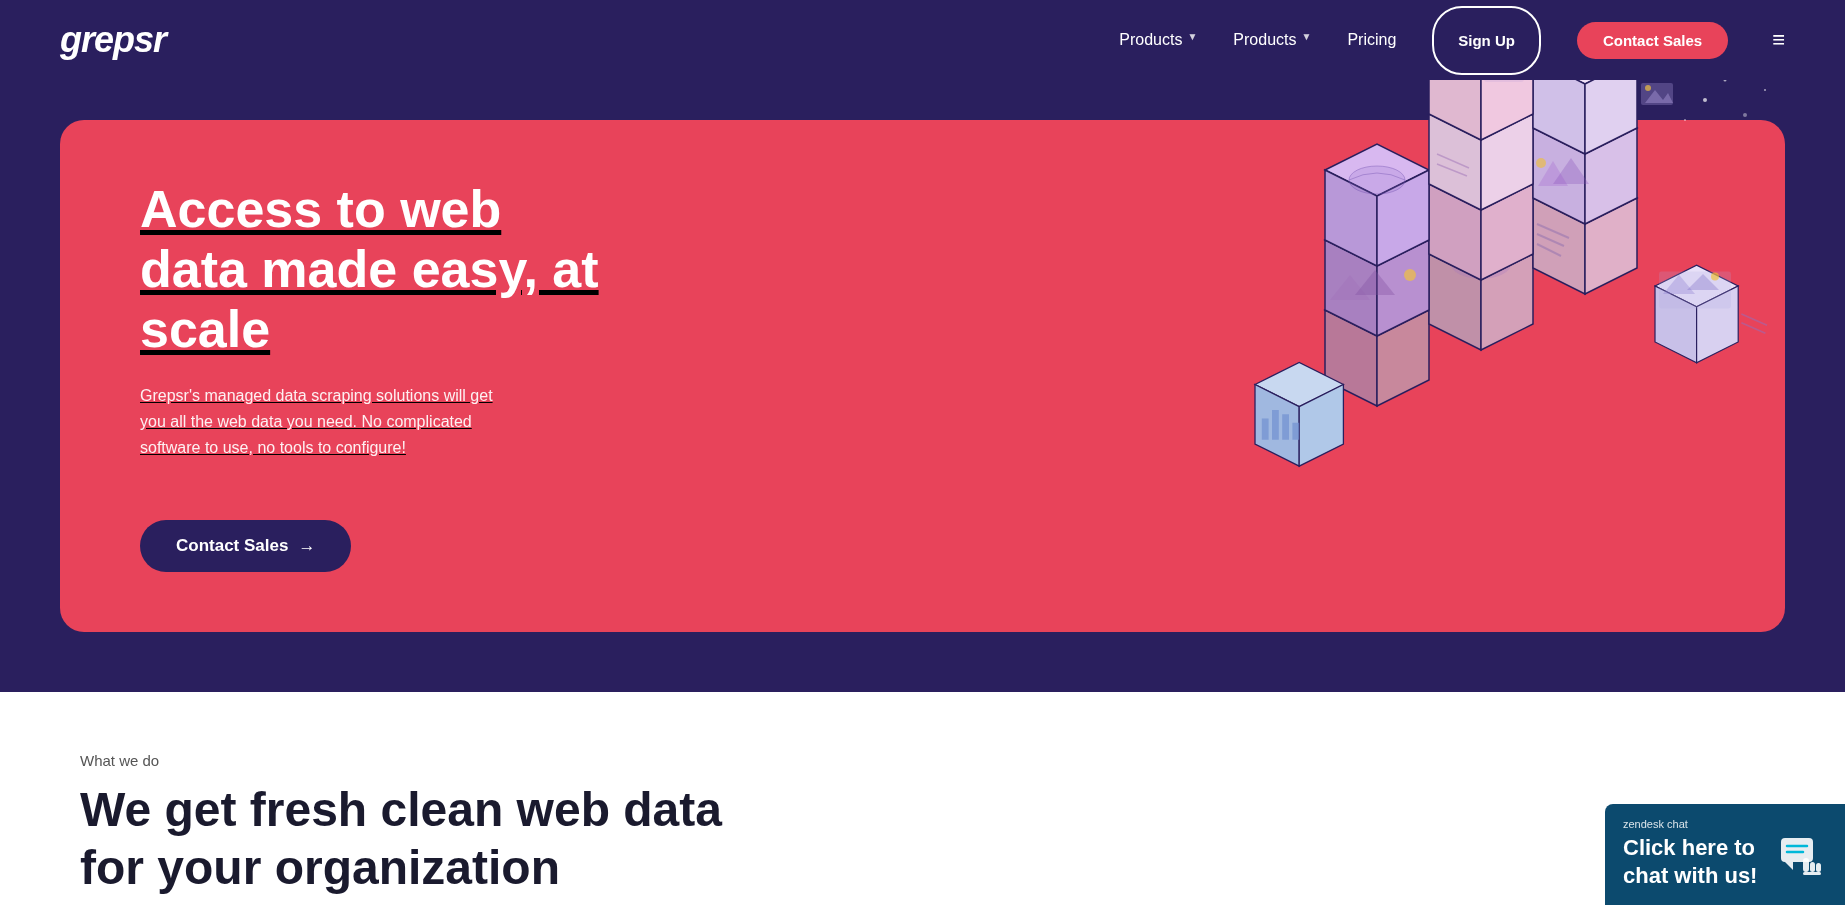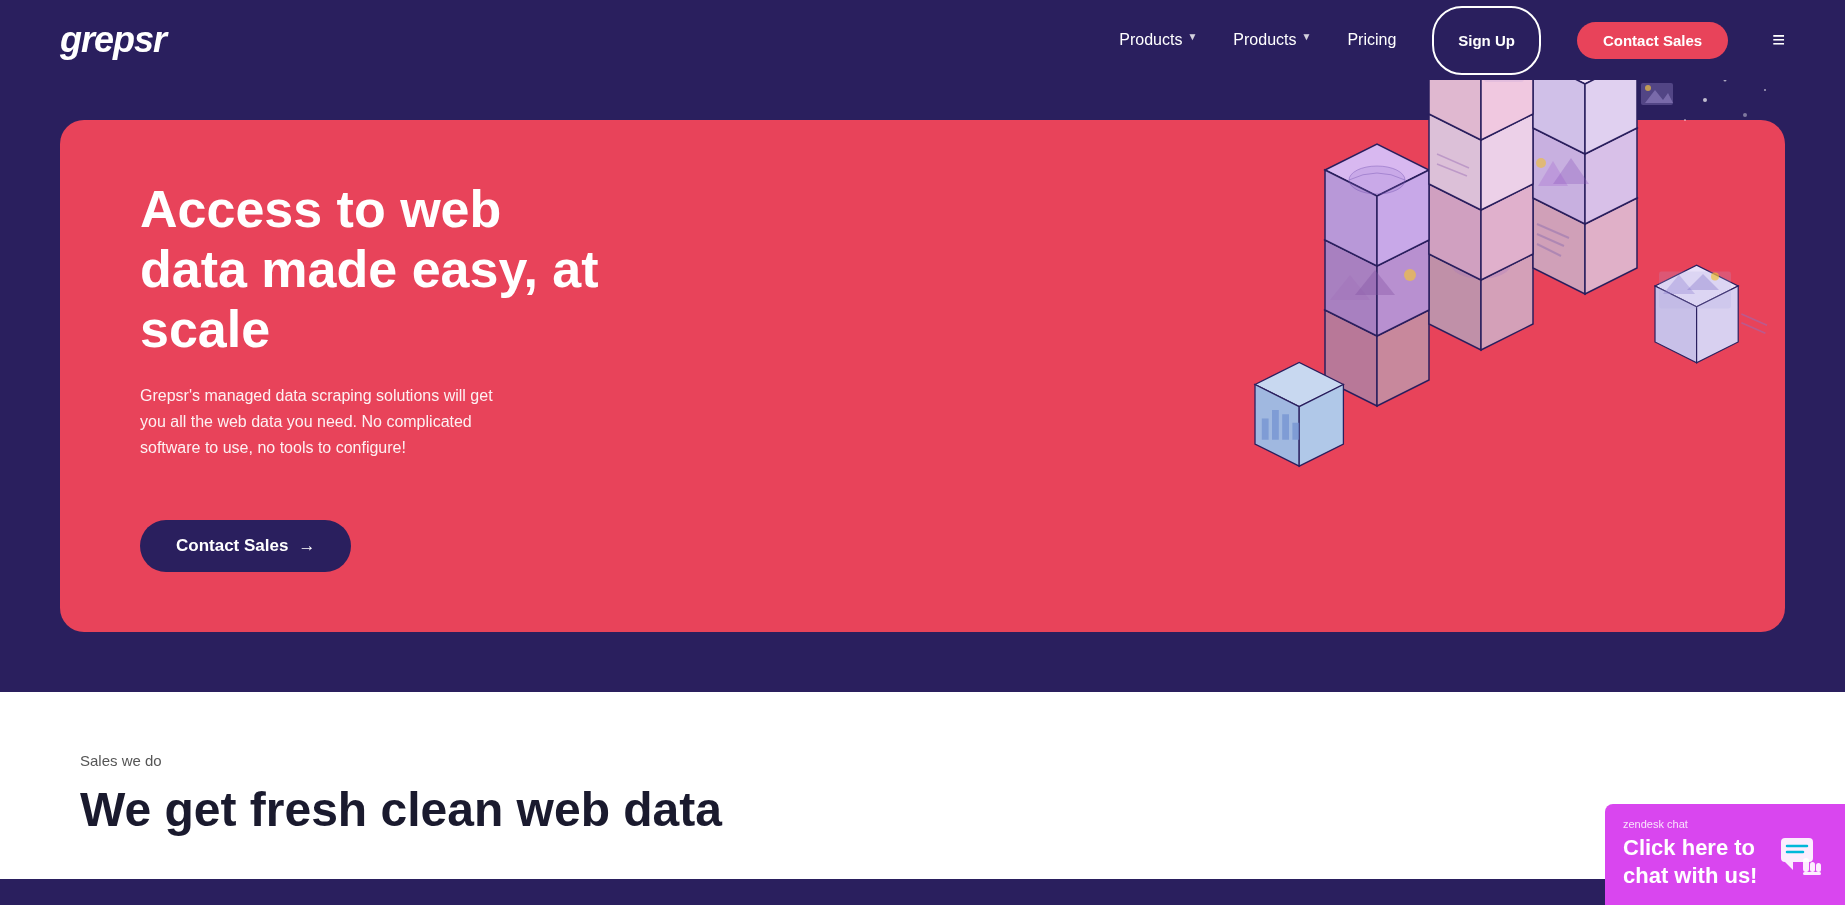--- a/index.html
+++ b/index.html
@@ -66,20 +66,21 @@
       cursor: pointer;
       margin-left: 8px;
     }
 
     
     .hero-section {
       background: #2a1f5e;
       position: relative;
       padding: 40px 60px 60px 60px;
       overflow: hidden;
+      text-decoration: underline;
     }
     .hero-card {
       background: #e8435a;
       border-radius: 24px;
       padding: 60px 60px 60px 80px;
       display: flex;
       align-items: center;
       justify-content: space-between;
       min-height: 440px;
       position: relative;
@@ -148,21 +149,21 @@
       color: #1a1a2e;
       line-height: 1.2;
     }
 
     
     .zendesk-widget {
       position: fixed;
       bottom: 0;
       right: 0;
       width: 240px;
-      background: #d946ef;
+      background: #0c4a6e;
       border-radius: 8px 0 0 0;
       padding: 14px 18px;
       display: flex;
       align-items: center;
       gap: 14px;
       cursor: pointer;
       z-index: 999;
     }
     .zendesk-text-area {
       flex: 1;
@@ -380,23 +381,24 @@
 
           <line x1="108" y1="5" x2="140" y2="19" stroke="#9070c0" stroke-width="2" opacity="0.5"></line>
           <line x1="108" y1="16" x2="138" y2="29" stroke="#9070c0" stroke-width="2" opacity="0.5"></line>
         </g>
       </svg>
     </div>
   </div>
 </section>
 
 <section class="below-hero">
-  <p class="what-we-do-label">Sales we do</p>
+  <p class="what-we-do-label">What we do</p>
   <h2 class="what-we-do-title">
     <span>We get fresh clean web data</span><br>
+    <span>for your organization</span>
   </h2>
 </section>
 
 <div class="zendesk-widget">
   <div class="zendesk-text-area">
     <div class="zendesk-label">zendesk chat</div>
     <div class="zendesk-cta">Click here to chat with us!</div>
   </div>
   <div class="zendesk-icon-area">
     <svg width="48" height="48" viewBox="0 0 48 48" fill="none" xmlns="http://www.w3.org/2000/svg">

